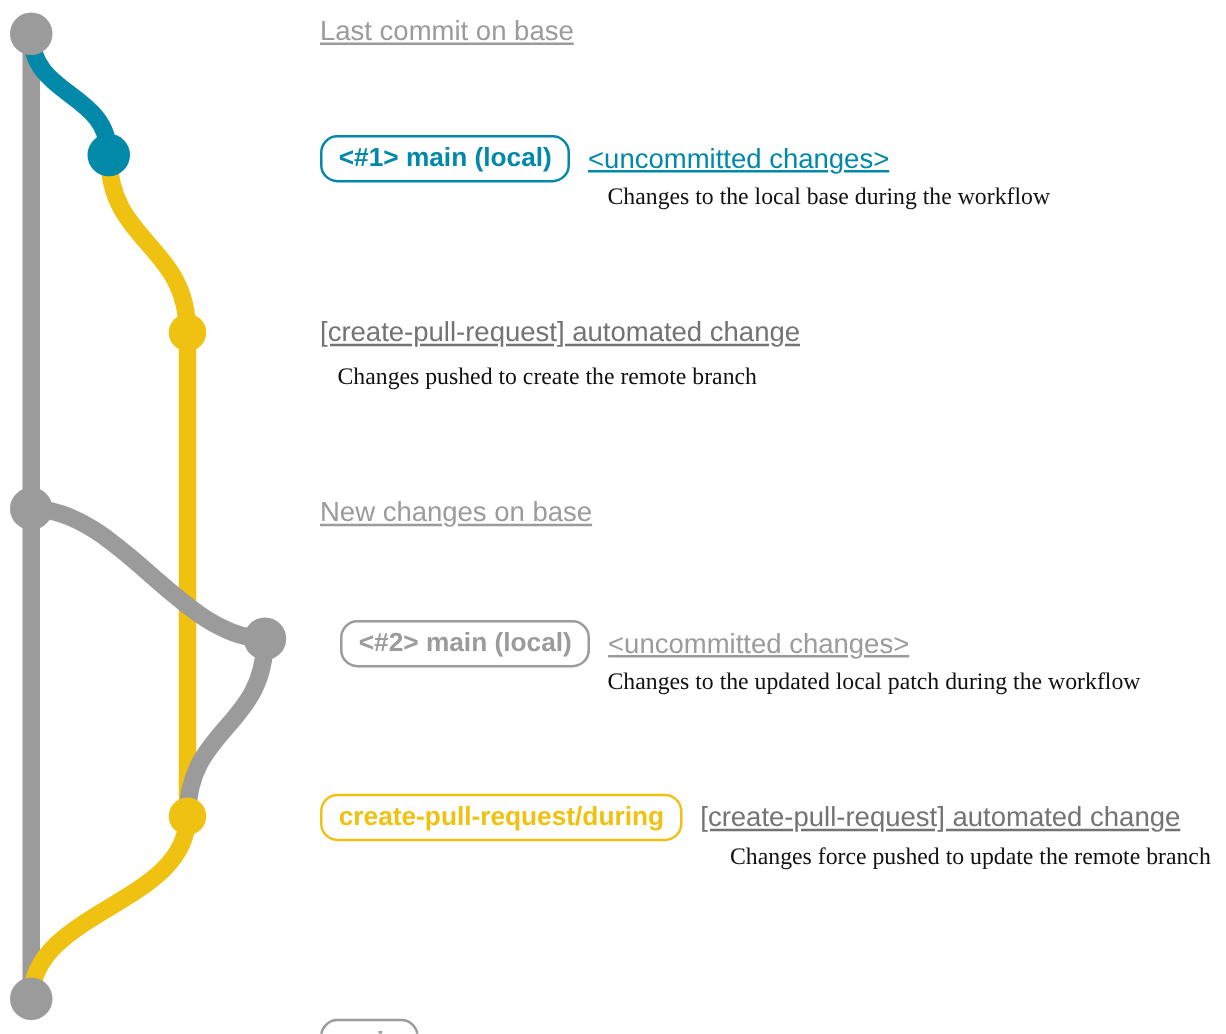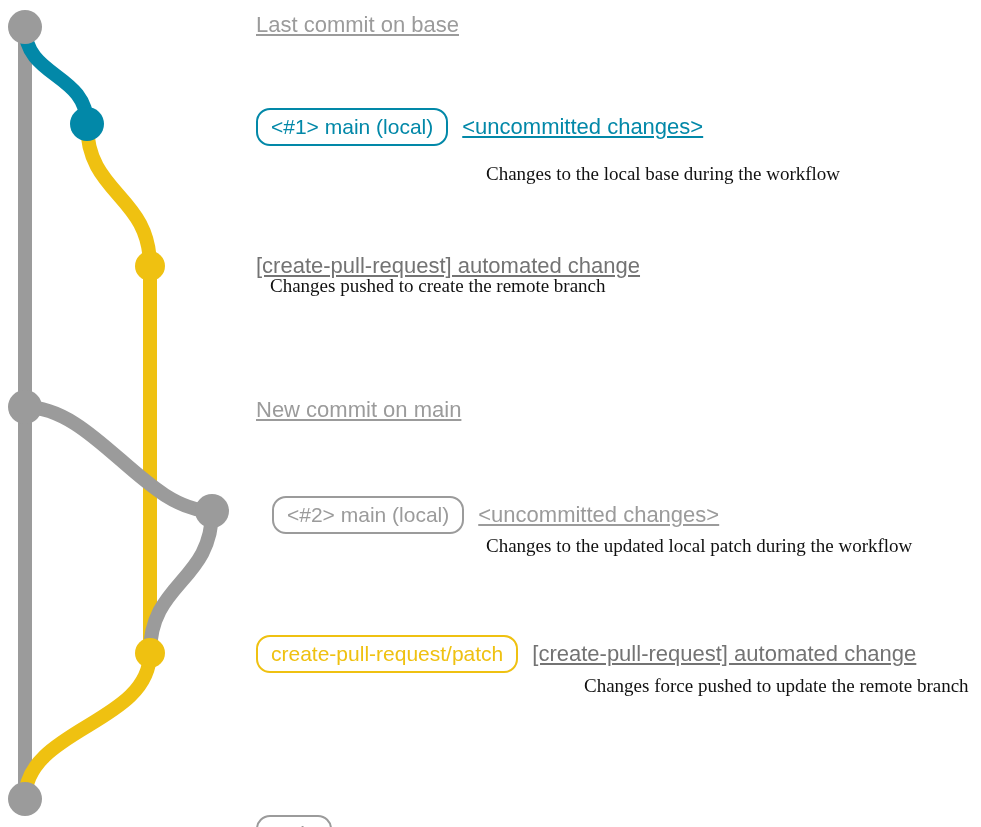--- a/index.html
+++ b/index.html
@@ -46,21 +46,21 @@
 
   
   .badge {
     display: inline-block;
     box-sizing: border-box;
     border: 2px solid currentColor;
     border-radius: 14px;
     padding: 6px 13px 7px 13px;
     font-family: "Liberation Sans", sans-serif;
     font-size: 21px;
-    font-weight: 400;
+    font-weight: 700;
     line-height: 1;
     background: transparent;
   }
   .badge.blue   { color: #0288a8; border-color: #0288a8; }
   .badge.gray   { color: #9b9b9b; border-color: #9b9b9b; }
   .badge.yellow { color: #efc111; border-color: #efc111; }
 
   .badge-row {
     display: flex;
     align-items: center;
@@ -107,38 +107,38 @@
 </svg>
 
 <div class="row" style="left:256px; top:14px;">
   <span class="subject gray">Last commit on base</span>
 </div>
 
 <div class="row badge-row" style="left:256px; top:108px;">
   <span class="badge blue">&lt;#1&gt; main (local)</span>
   <span class="subject blue">&lt;uncommitted changes&gt;</span>
 </div>
-<div class="desc" style="left:486px; top:164px;">Changes to the local base during the workflow</div>
+<div class="desc" style="left:486px; top:148px;">Changes to the local base during the workflow</div>
 
 <div class="row" style="left:256px; top:255px;">
   <span class="subject yellow">[create-pull-request] automated change</span>
 </div>
-<div class="desc" style="left:270px; top:276px;">Changes pushed to create the remote branch</div>
+<div class="desc" style="left:270px; top:292px;">Changes pushed to create the remote branch</div>
 
 <div class="row" style="left:256px; top:399px;">
-  <span class="subject gray">New commit on main</span>
+  <span class="subject gray">New changes on base</span>
 </div>
 
 <div class="row badge-row" style="left:272px; top:496px;">
   <span class="badge gray">&lt;#2&gt; main (local)</span>
   <span class="subject gray">&lt;uncommitted changes&gt;</span>
 </div>
 <div class="desc" style="left:486px; top:536px;">Changes to the updated local patch during the workflow</div>
 
 <div class="row badge-row" style="left:256px; top:635px;">
-  <span class="badge yellow">create-pull-request/patch</span>
+  <span class="badge yellow">create-pull-request/during</span>
   <span class="subject yellow">[create-pull-request] automated change</span>
 </div>
 <div class="desc" style="left:584px; top:676px;">Changes force pushed to update the remote branch</div>
 
 <div class="row badge-row" style="left:256px; top:815px;gap:19px;">
   <span class="badge gray">main</span>
 </div>
 
 </body></html>

